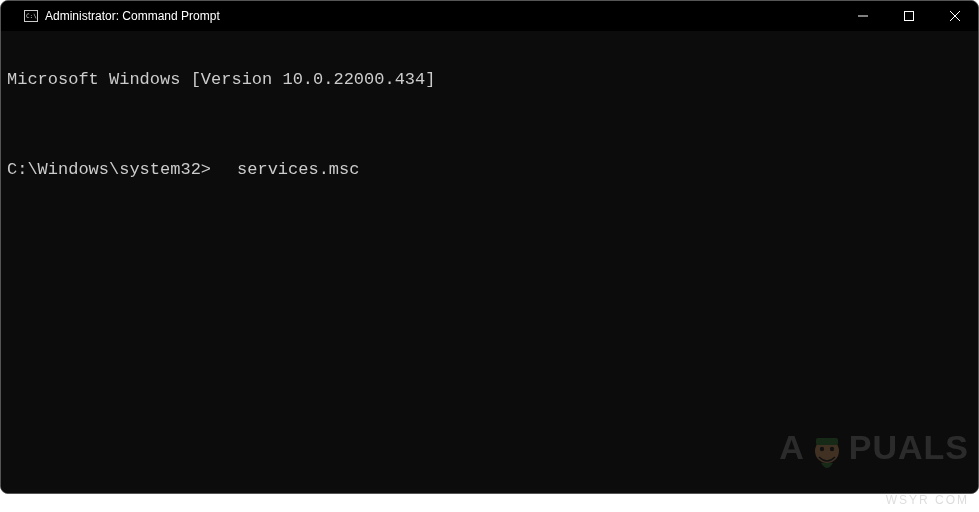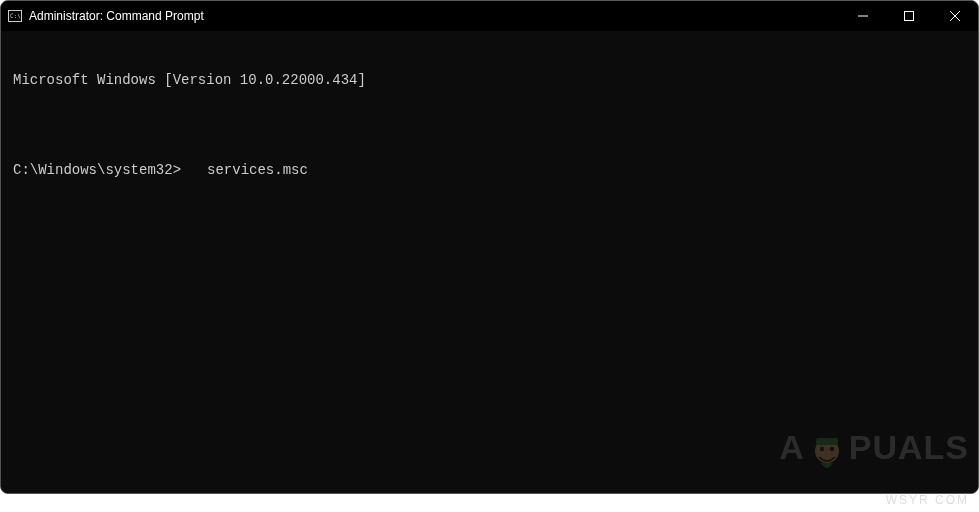--- a/index.html
+++ b/index.html
@@ -26,21 +26,21 @@
       border-radius: 8px;
       overflow: hidden;
       display: flex;
       flex-direction: column;
     }
     .titlebar {
       height: 30px;
       background: #000000;
       display: flex;
       align-items: center;
-      padding-left: 6px;
+      padding-left: 22px;
       user-select: none;
       justify-content: flex-end;
     }
     .titlebar-icon {
       width: 16px;
       height: 16px;
       display: flex;
       align-items: center;
       justify-content: center;
       margin-right: 6px;
@@ -69,23 +69,23 @@
     .window-control svg {
       width: 10px;
       height: 10px;
       stroke: #ffffff;
       stroke-width: 1;
       fill: none;
     }
     .terminal-body {
       flex: 1;
       background: #0c0c0c;
-      padding: 4px 12px;
+      padding: 4px 6px;
       font-family: Consolas, "Courier New", monospace;
-      font-size: 14px;
+      font-size: 17px;
       line-height: 18px;
       color: #cccccc;
       white-space: pre;
       overflow: hidden;
     }
     .terminal-line {
       display: block;
     }
     .prompt-line {
       display: flex;

